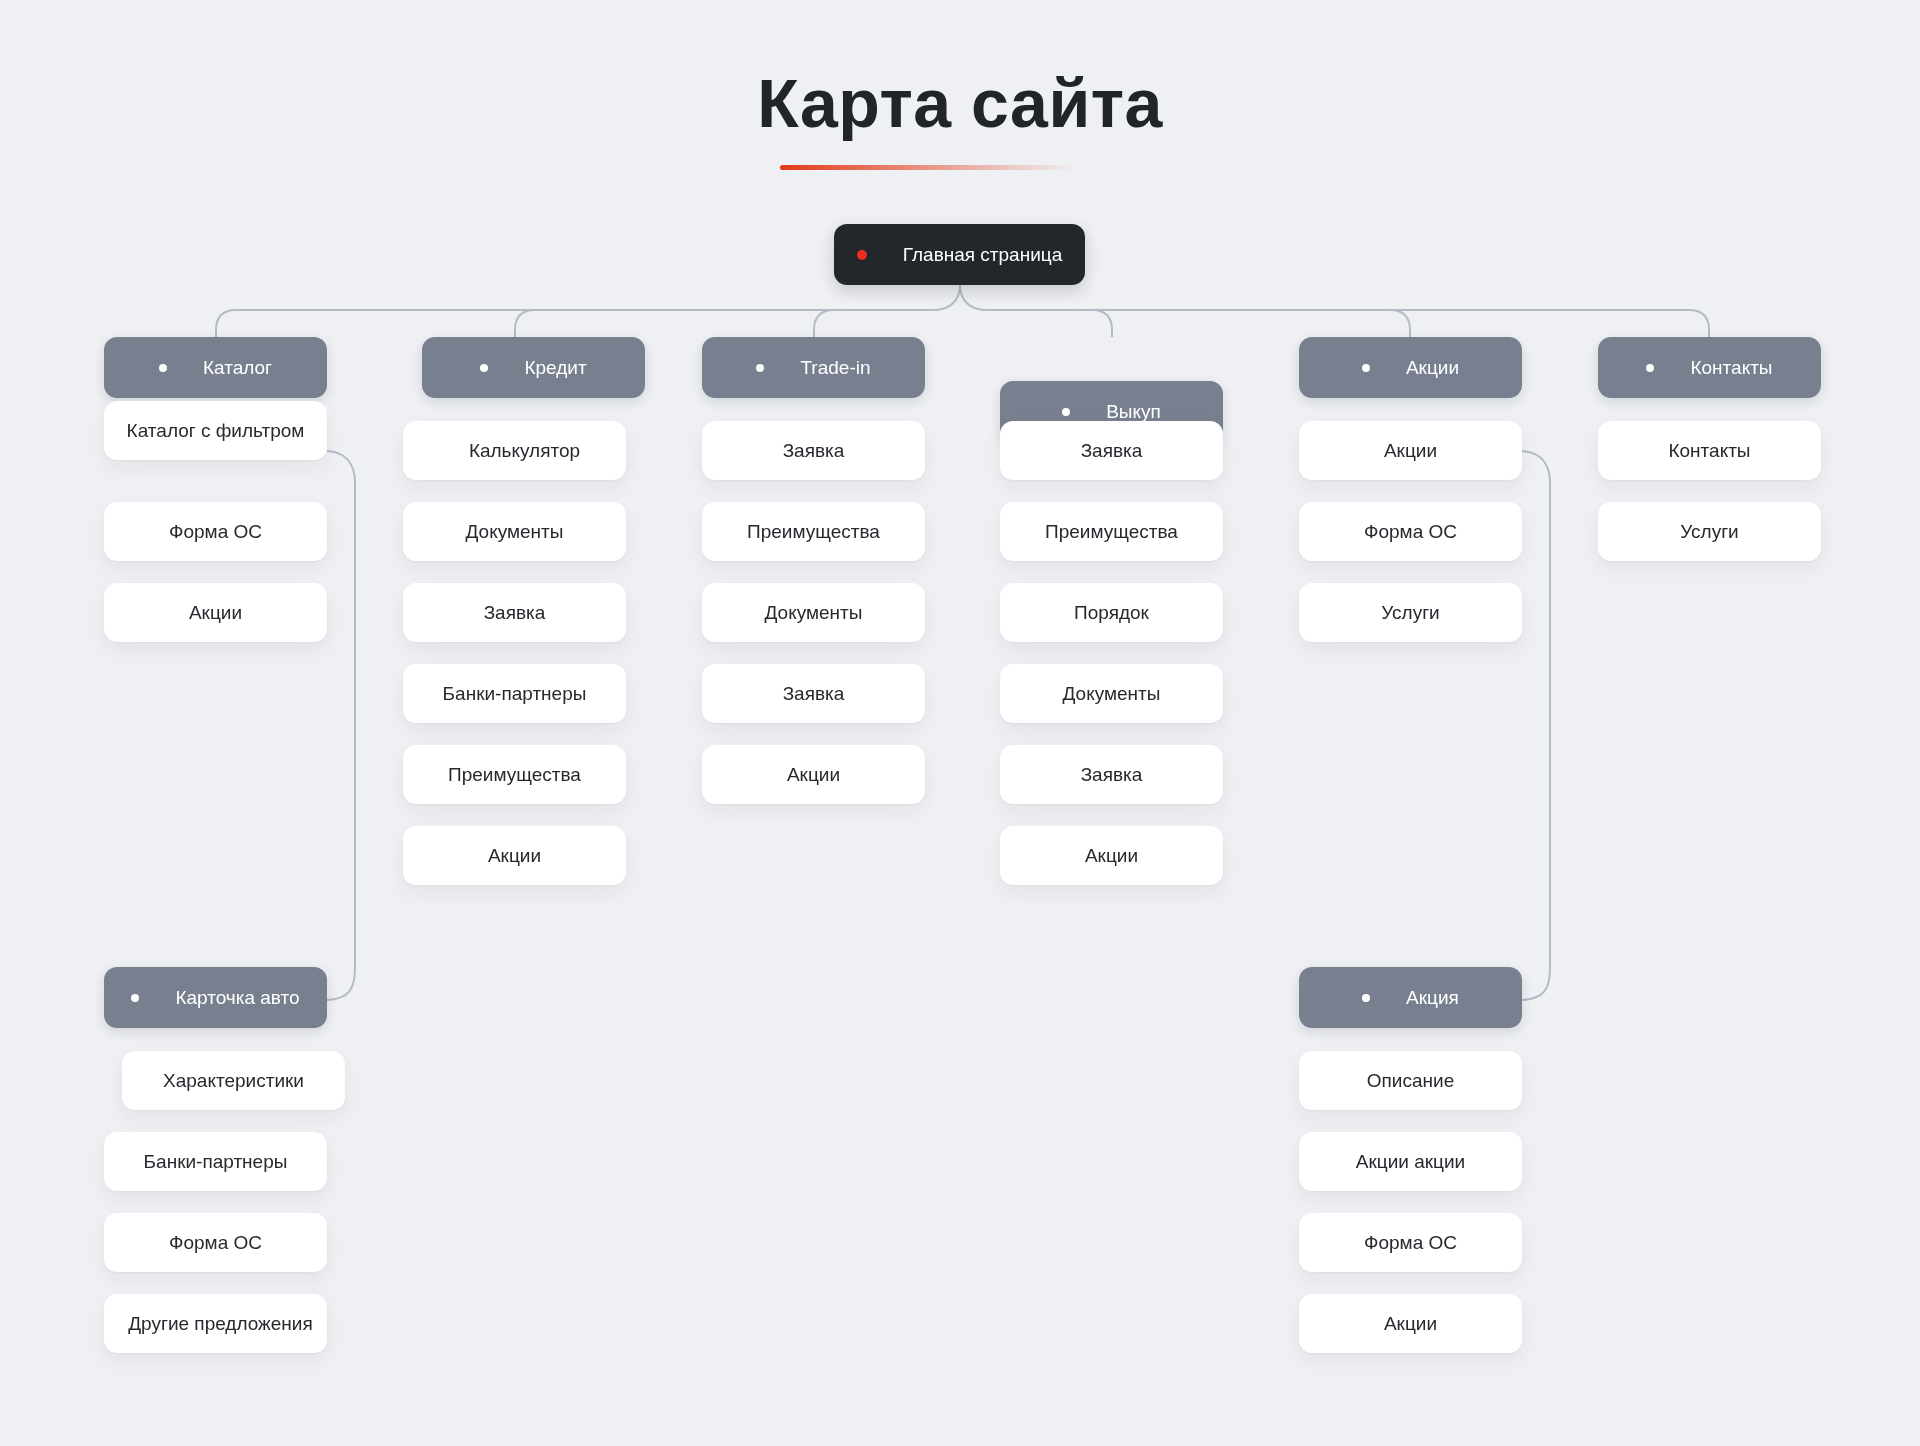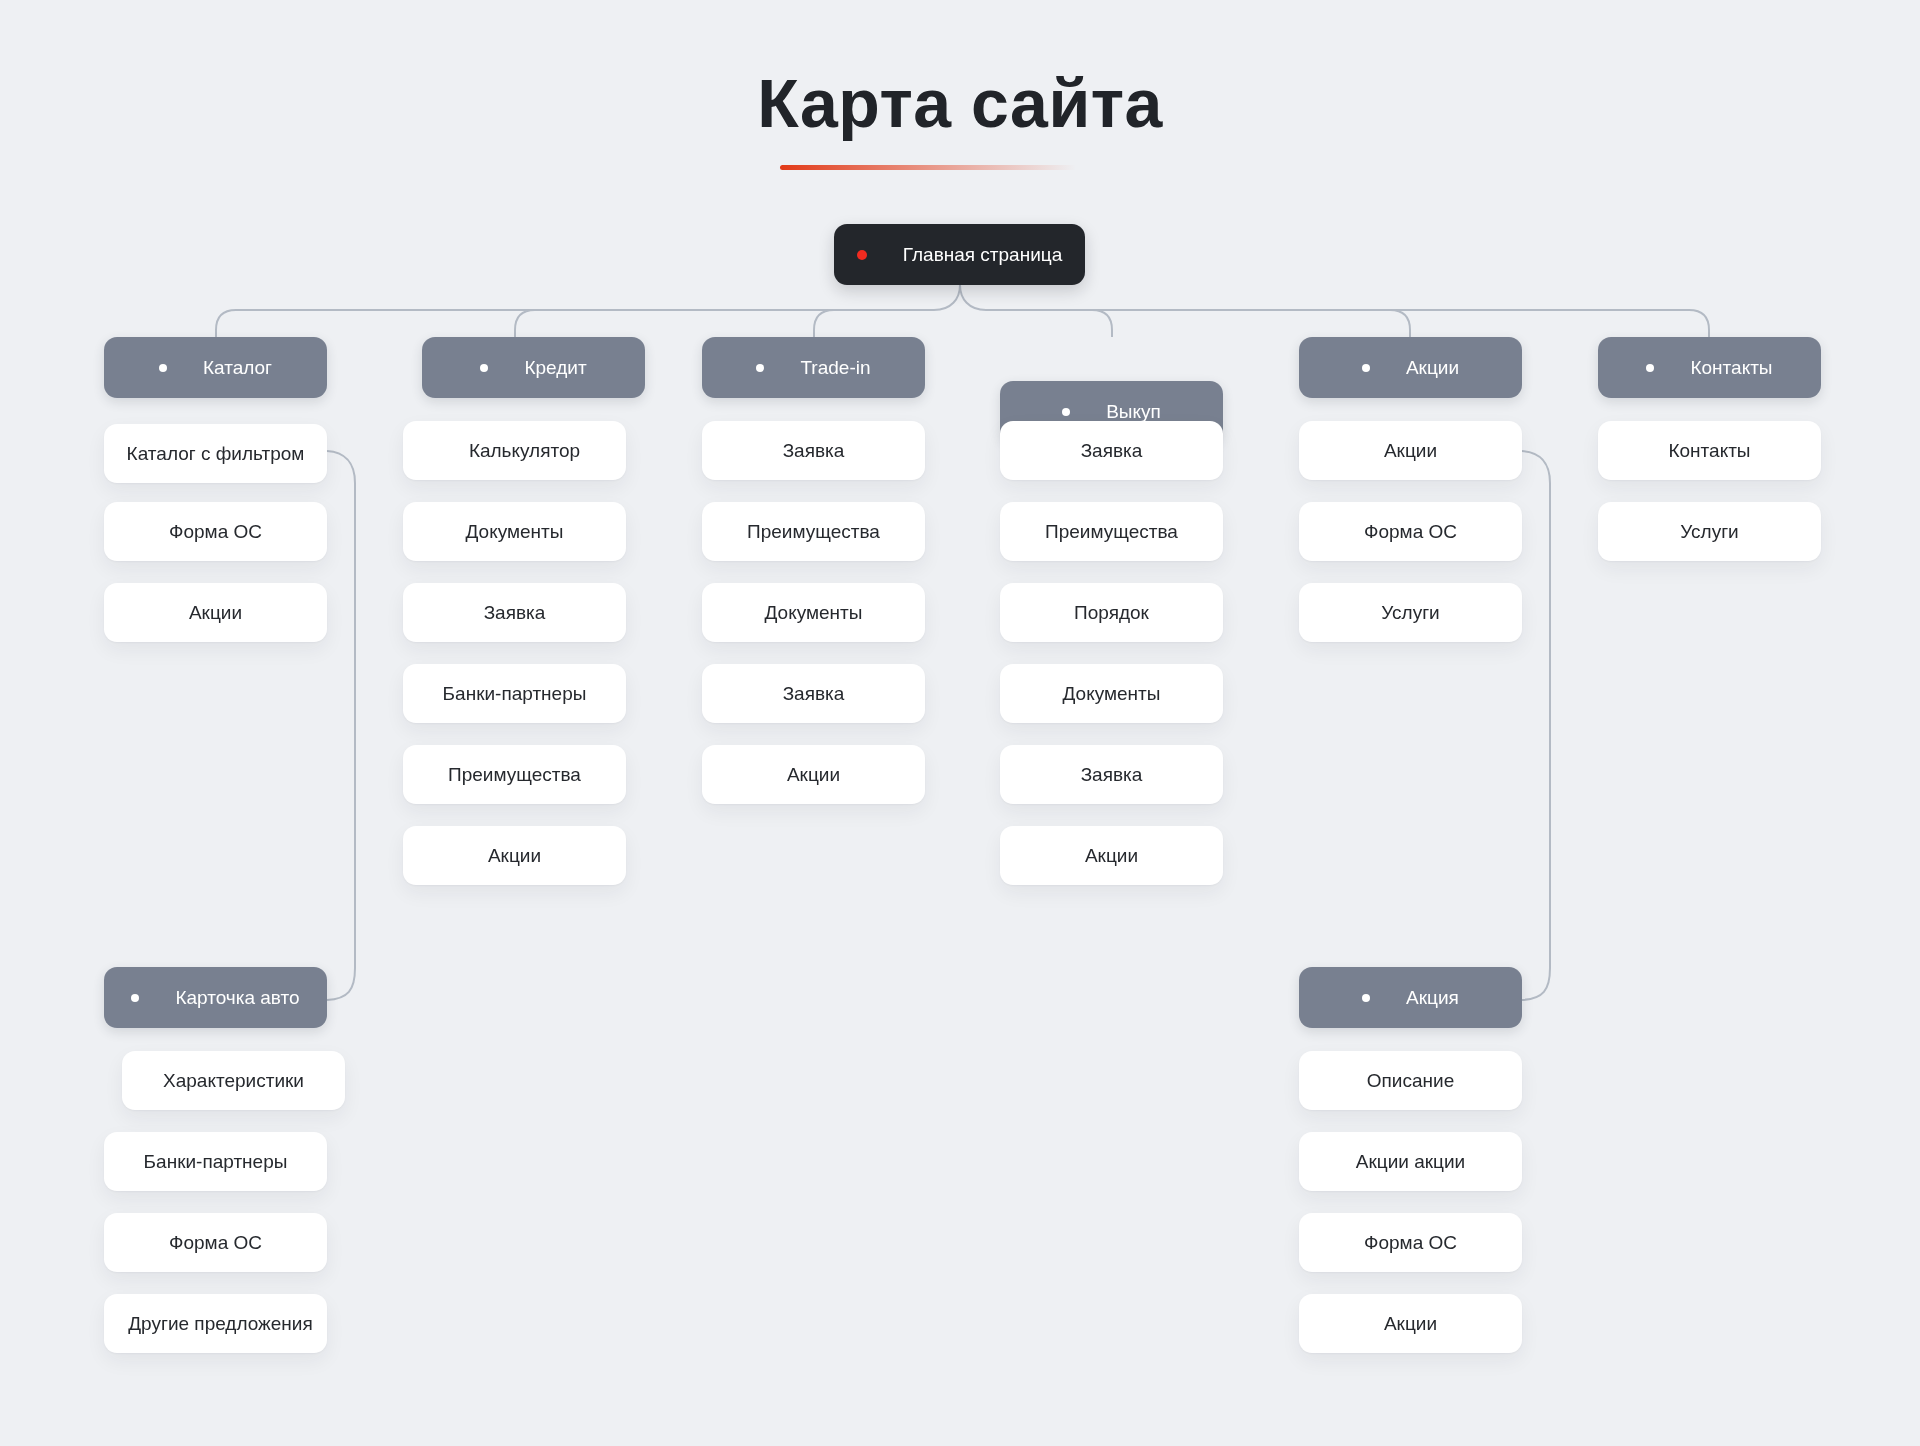--- a/index.html
+++ b/index.html
@@ -83,21 +83,21 @@
   <div class="node root-node">
     <span class="dot"></span>
     <span>Главная страница</span>
   </div>
 
   <div id="generated-nodes">
       <div class="node section-node" style="left: 104px; top: 337px; text-align: right;">
         <span class="dot"></span>
         <span>Каталог</span>
       </div>
-      <div class="node card-node" style="left: 104px; top: 424px;">
+      <div class="node card-node" style="left: 104px; top: 401px;">
         <span>Каталог с фильтром</span>
       </div>
       <div class="node card-node" style="left: 104px; top: 502px;">
         <span>Форма ОС</span>
       </div>
       <div class="node card-node" style="left: 104px; top: 583px;">
         <span>Акции</span>
       </div>
       <div class="node section-node" style="left: 403px; top: 337px; margin-left: 19px;">
         <span class="dot"></span>

